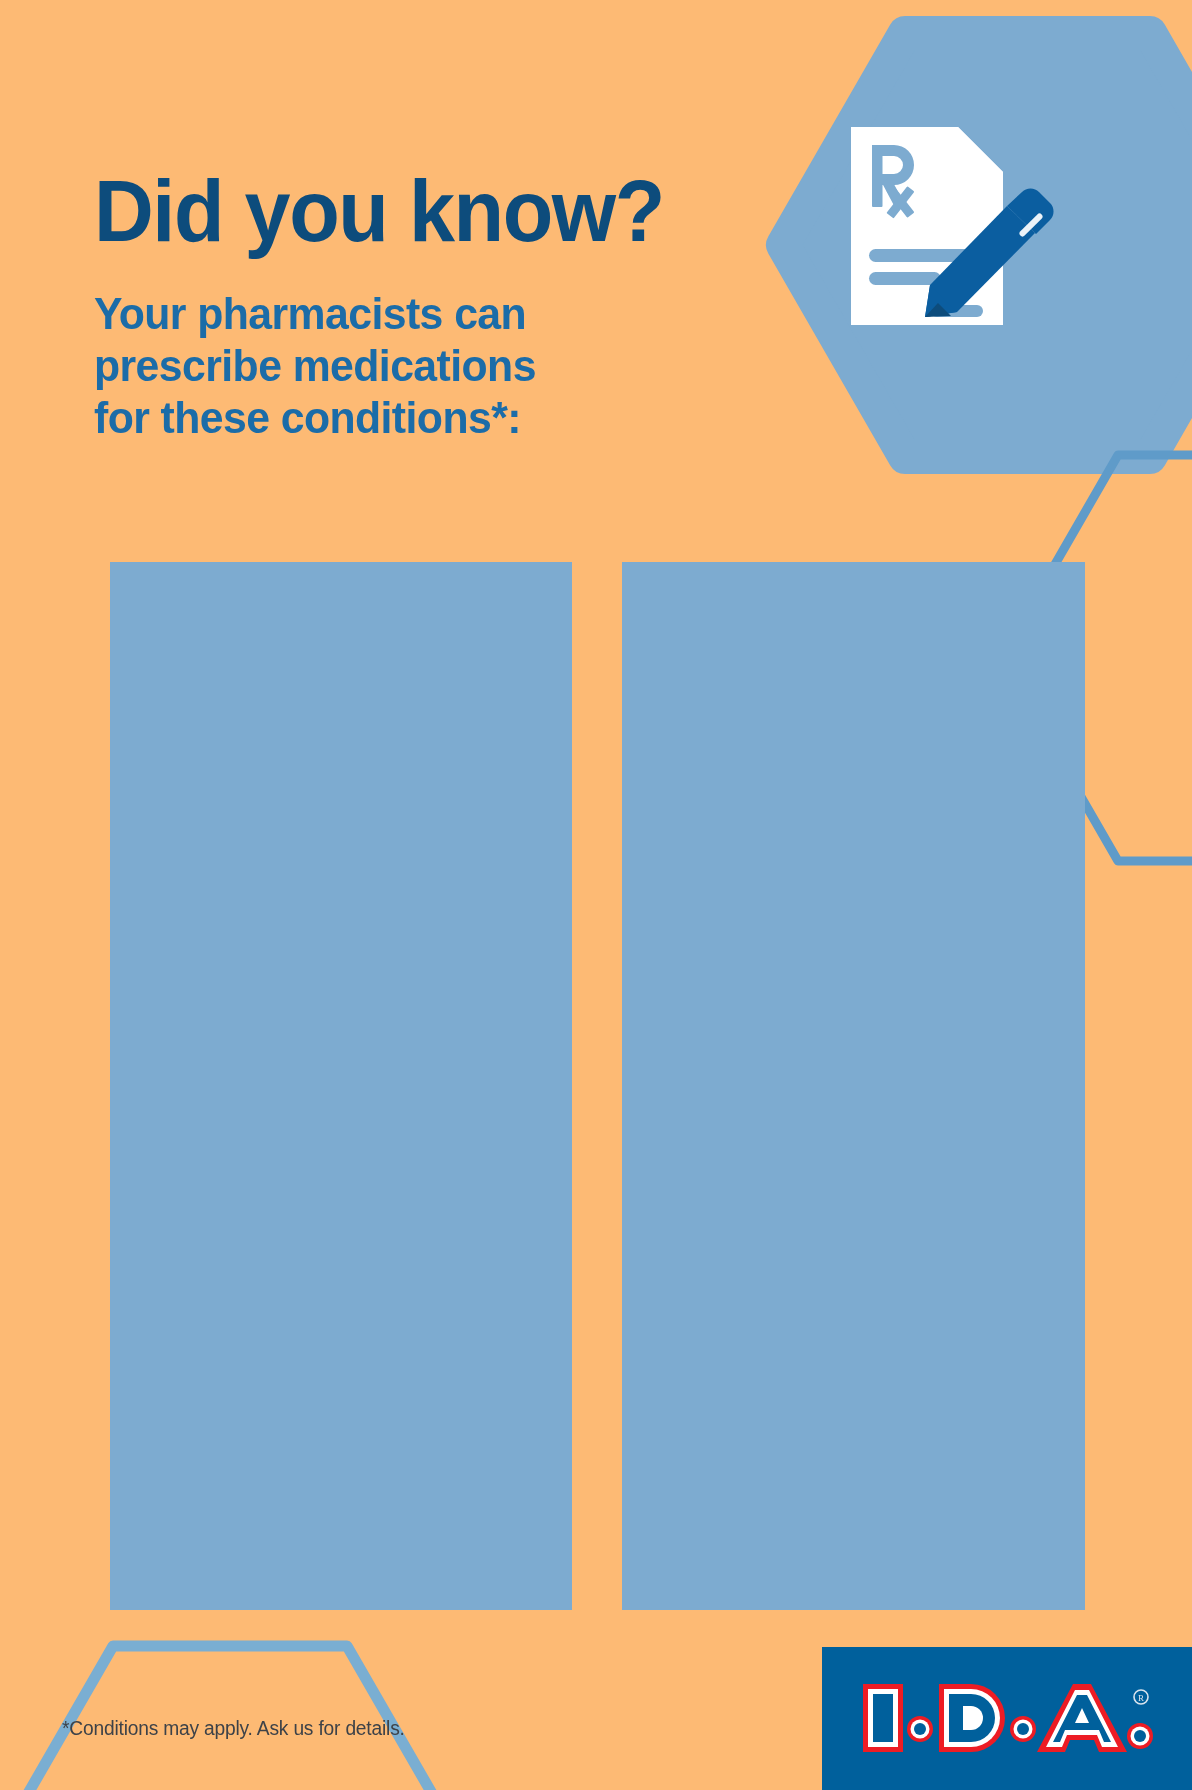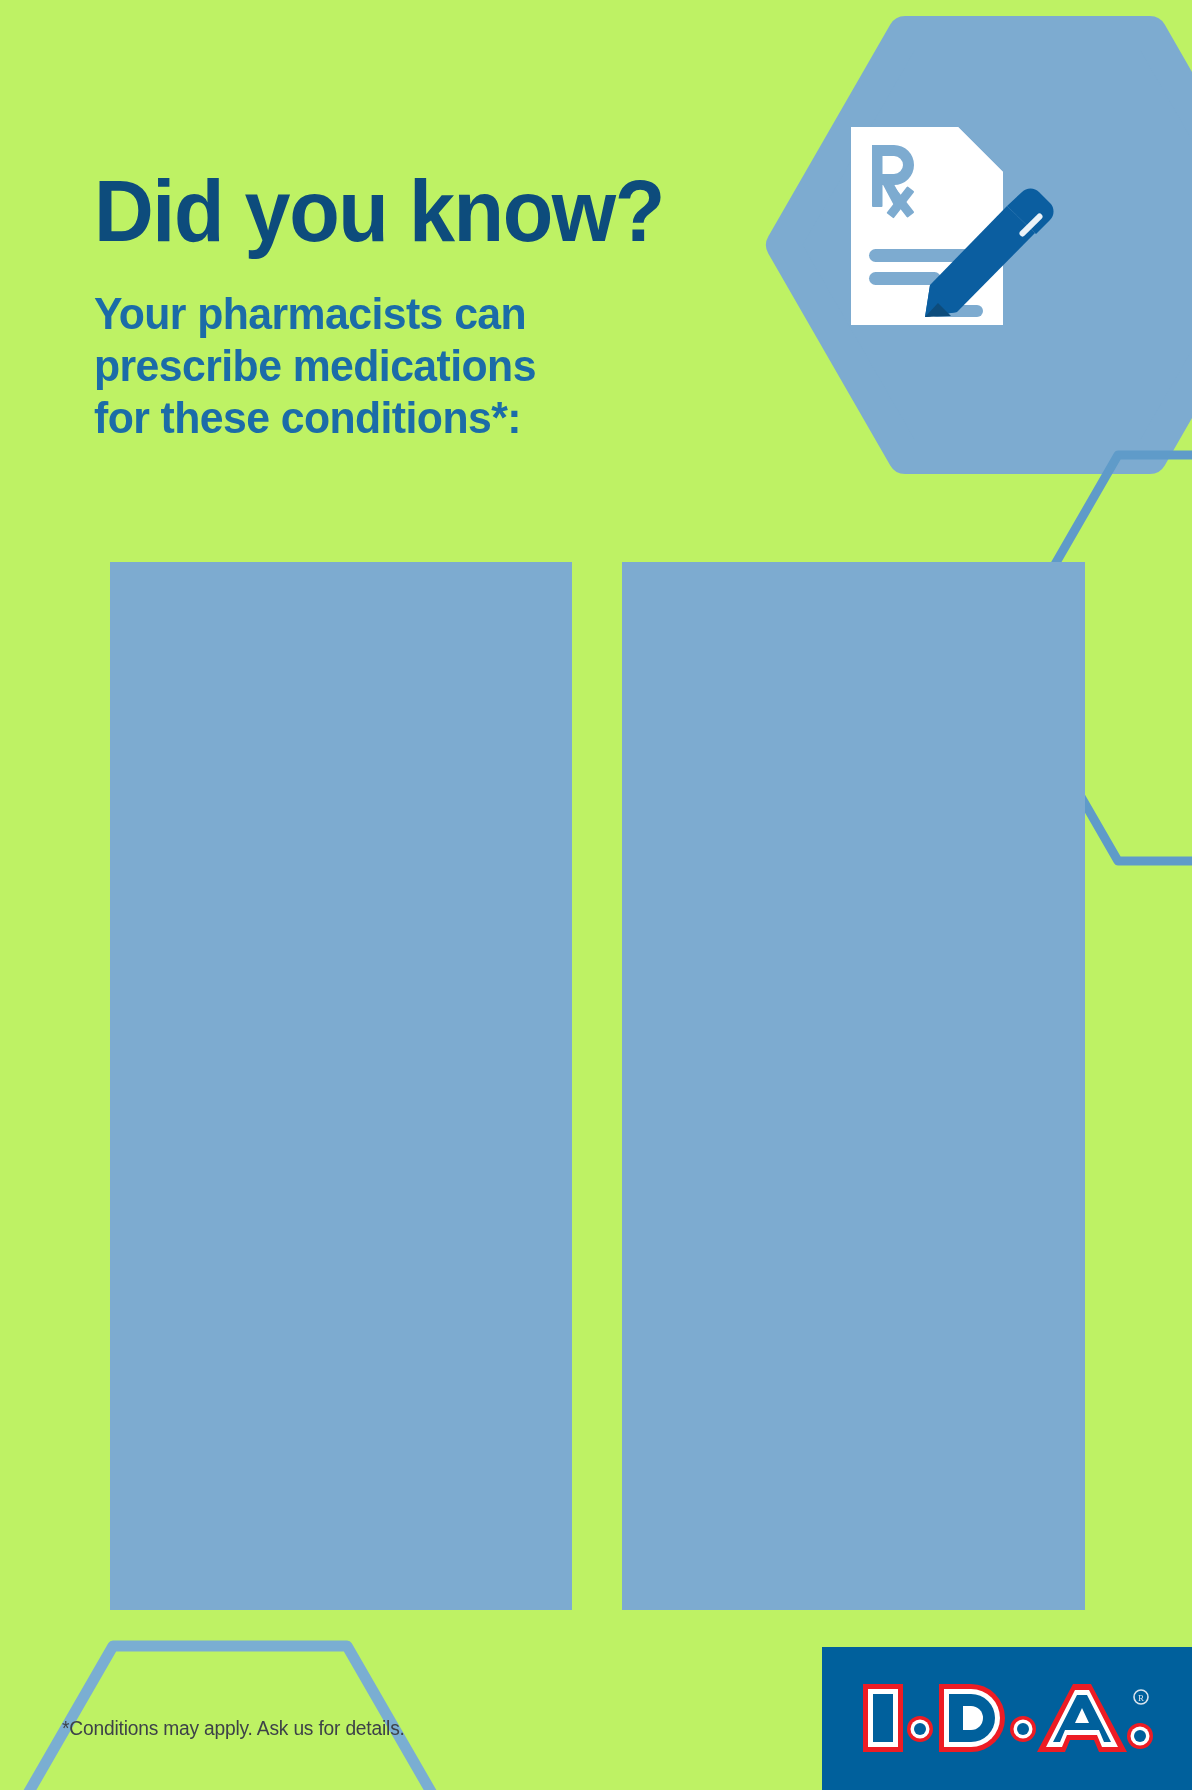--- a/index.html
+++ b/index.html
@@ -5,21 +5,21 @@
   html, body {
     margin: 0;
     padding: 0;
     background: #ffffff;
   }
   #poster {
     position: relative;
     width: 1192px;
     height: 1790px;
     overflow: hidden;
-    background: #bef264;
+    background: #fdba74;
     font-family: "Liberation Sans", sans-serif;
   }
 
   
   .hex-layer {
     position: absolute;
     inset: 0;
     width: 1192px;
     height: 1790px;
     pointer-events: none;

